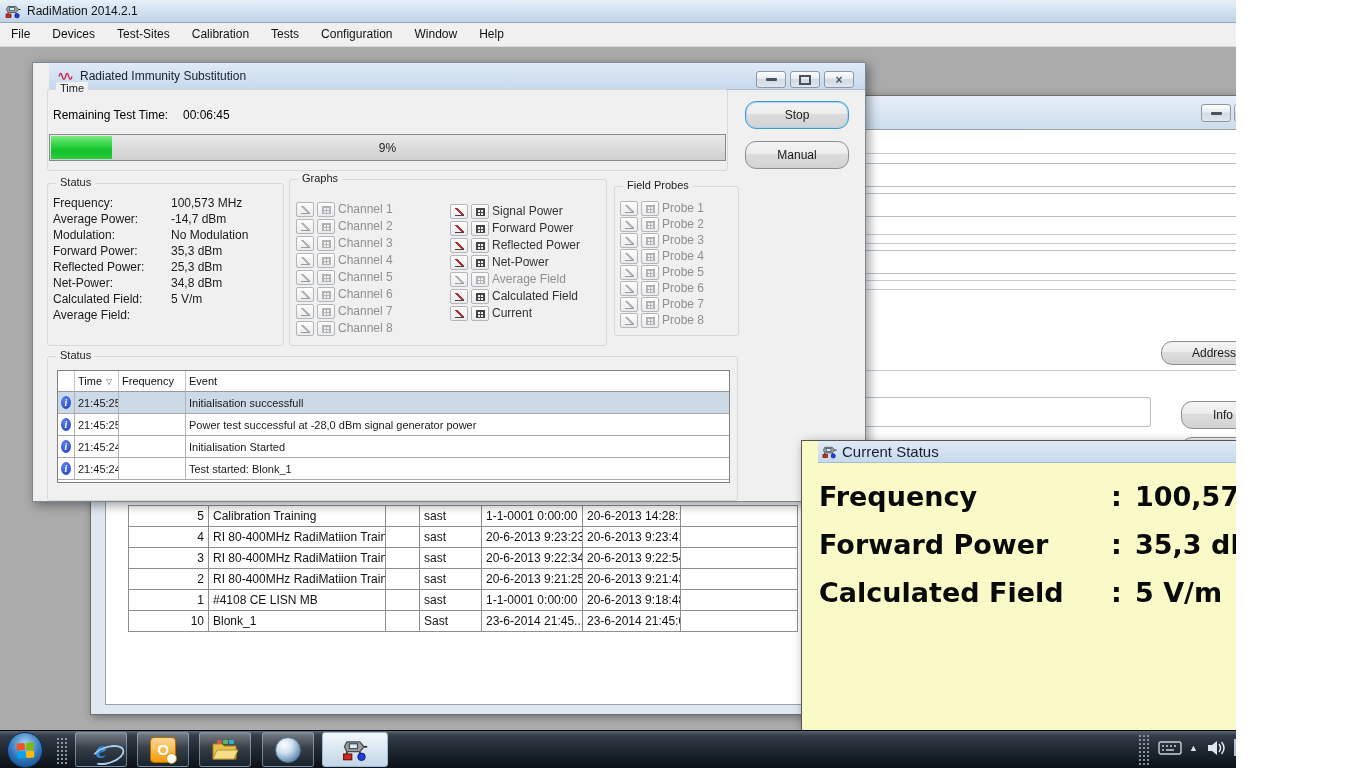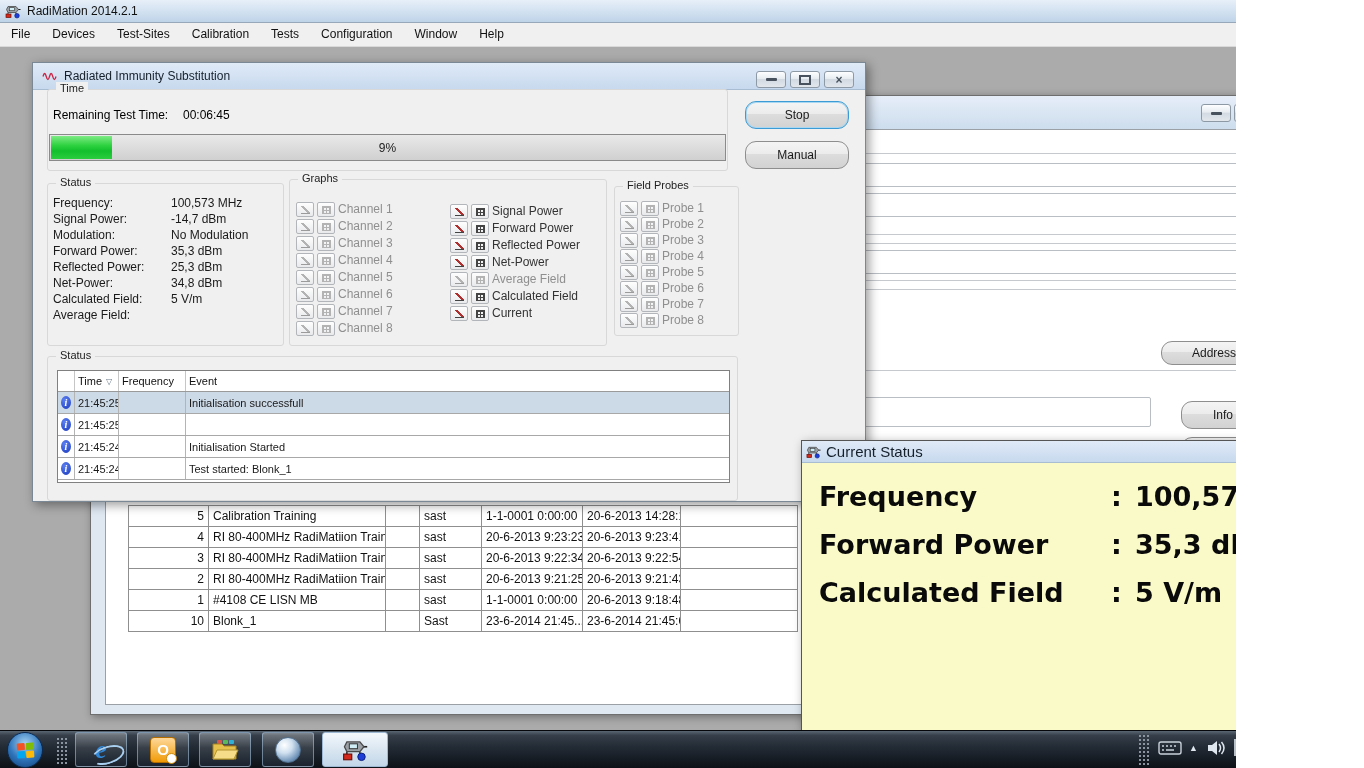--- a/index.html
+++ b/index.html
@@ -15,21 +15,21 @@
     display:flex;align-items:center;justify-content:center;color:#46525e;font-size:12px;font-weight:bold;box-sizing:border-box;}
   .cap .bar{width:11px;height:3px;background:#47525e;border-radius:1px;}
   .cap .box{width:8px;height:6px;border:2px solid #47525e;}
   .cap-close-red{background:linear-gradient(#f3b5a4,#e4815f 45%,#c6512c 50%,#d96a42);border:1px solid #8f2f14;color:#fff;}
   .menubar{position:absolute;left:0;top:23px;width:1364px;height:23px;background:#f0f0f0;
     border-bottom:1px solid #d9d9d9;display:flex;align-items:stretch;z-index:1;}
   .mi{padding:4px 11px;font-size:12px;color:#111;}
   .client{position:absolute;left:0;top:46px;width:1364px;height:684px;background:#ababab;}
   
   .wtitle{height:21px;background:linear-gradient(#e0eaf7,#c7d9ee);border-bottom:1px solid #a8bcd2;
-    display:flex;align-items:center;font-size:12px;color:#15202b;}
+    display:flex;align-items:center;font-size:12px;color:#15202b;margin-left:16px;}
   .gb{position:absolute;border:1px solid #d8d8d8;border-radius:3px;box-sizing:border-box;padding-left:44px;}
   .lg{position:absolute;top:-8px;left:8px;background:#f0f0f0;padding:0 4px;font-size:11px;color:#222;}
   .btn{position:absolute;box-sizing:border-box;border:1px solid #8e8e8e;border-radius:11px;
     background:linear-gradient(#f4f4f4,#ececec 45%,#dddddd 46%,#d2d2d2);
     font-size:12px;color:#1a1a1a;display:flex;align-items:center;justify-content:center;}
   .btn-default{border:1px solid #3c9bd5;box-shadow:inset 0 0 0 1px #a9d6f0;}
   .inputbox{position:absolute;box-sizing:border-box;background:#fff;border:1px solid #b9bec4;border-radius:2px;}
   
   .doc-win{position:absolute;left:90px;top:95px;width:1246px;height:620px;background:#dfe7f1;
     border:1px solid #6e6e6e;box-shadow:2px 2px 8px rgba(0,0,0,.35);z-index:2;box-sizing:border-box;}
@@ -264,21 +264,21 @@
     <div class="btn" style="left:712px;top:78px;width:104px;height:28px">Manual</div>
 
     <div class="gb" style="left:14px;top:120px;width:237px;height:163px">
       <span class="lg">Status</span>
       <div style="position:absolute;left:5px;top:11px;right:4px">
         <div class="srow">
             <span class="sl">Frequency:</span>
             <span>100,573 MHz</span>
           </div>
         <div class="srow">
-            <span class="sl">Signal Power:</span>
+            <span class="sl">Average Power:</span>
             <span>-14,7 dBm</span>
           </div>
         <div class="srow">
             <span class="sl">Modulation:</span>
             <span>No Modulation</span>
           </div>
         <div class="srow">
             <span class="sl">Forward Power:</span>
             <span>35,3 dBm</span>
           </div>
@@ -541,20 +541,21 @@
           <div class="ecell">21:45:25</div>
           <div class="ecell"></div>
           <div class="ecell" style="border-right:none">Initialisation successfull</div>
         </div>
         <div class="erow">
           <div class="ecell">
               <span class="info-ico">i</span>
             </div>
           <div class="ecell">21:45:25</div>
           <div class="ecell"></div>
+          <div class="ecell" style="border-right:none">Power test successful at -28,0 dBm signal generator power</div>
         </div>
         <div class="erow">
           <div class="ecell">
               <span class="info-ico">i</span>
             </div>
           <div class="ecell">21:45:24</div>
           <div class="ecell"></div>
           <div class="ecell" style="border-right:none">Initialisation Started</div>
         </div>
         <div class="erow">

